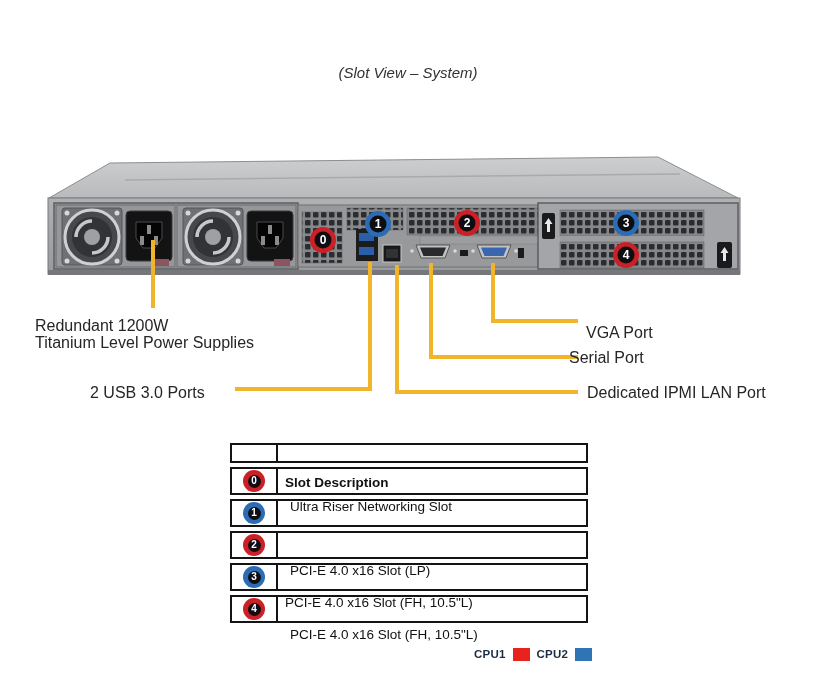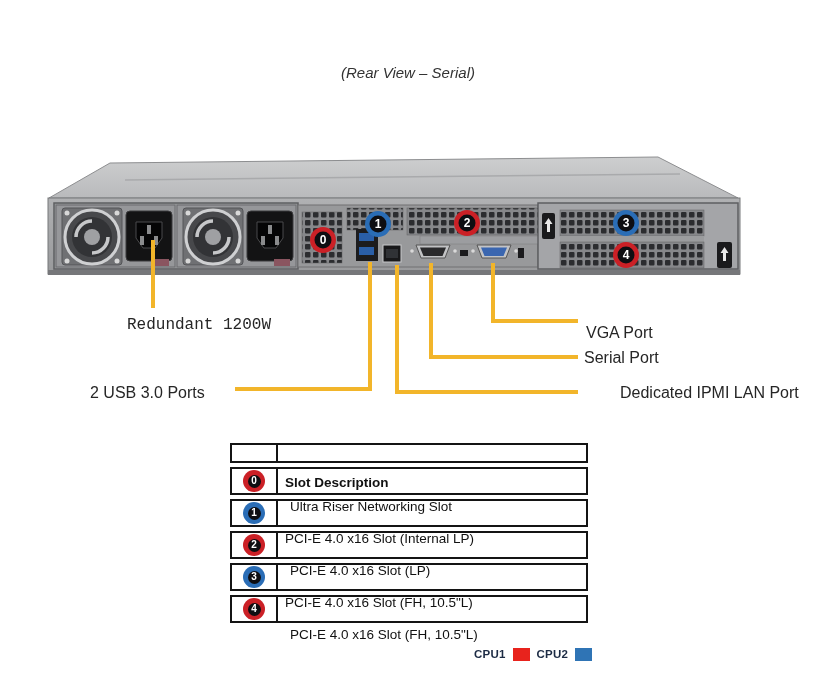--- a/index.html
+++ b/index.html
@@ -1,25 +1,25 @@
 <!DOCTYPE html>
 <html><head>
 <meta charset="utf-8">
 <style>
   html,body{margin:0;padding:0;background:#ffffff;}
   #page{position:relative;width:816px;height:694px;background:#fff;overflow:hidden;
         font-family:"Liberation Sans","DejaVu Sans",sans-serif;color:#2b2b2b;}
   .title{position:absolute;left:0;top:64px;width:816px;text-align:center;
          font-style:italic;font-size:15px;color:#333;}
   .lbl{position:absolute;font-size:16px;color:#262626;white-space:nowrap;}
-  .lbl-psu{left:35px;top:317px;width:236px;text-align:right;line-height:17px;white-space:normal;font-family:Liberation Mono, monospace;}
+  .lbl-psu{left:35px;top:317px;width:236px;text-align:left;line-height:17px;white-space:normal;}
   .lbl-usb{left:90px;top:384px;}
   .lbl-vga{left:586px;top:324px;}
-  .lbl-serial{left:584px;top:349px;}
-  .lbl-ipmi{left:587px;top:384px;margin-left:33px;}
+  .lbl-serial{left:569px;top:349px;}
+  .lbl-ipmi{left:587px;top:384px;}
   #diagram-svg{position:absolute;left:40px;top:155px;}
 
   
   .slot-table{position:absolute;left:230px;top:443px;width:358px;}
   .thead,.trow{display:flex;border:2px solid #141414;background:#fff;box-sizing:border-box;margin-bottom:4px;}
   .thead{height:20px;}
   .trow{height:28px;}
   .c1{width:44px;flex:0 0 44px;border-right:2px solid #141414;display:flex;
       align-items:center;justify-content:center;background:#fff;}
   .c2{flex:1;display:flex;align-items:center;padding-left:7px;font-size:13.5px;color:#111;margin-top:37px;}
@@ -34,21 +34,21 @@
   .legend{position:absolute;left:230px;top:648px;width:362px;display:flex;
           justify-content:flex-end;align-items:flex-start;gap:7px;}
   .legend-label{font-size:11.5px;font-weight:bold;color:#1c2b44;letter-spacing:0.2px;}
   .swatch{width:17px;height:13px;display:inline-block;}
 </style>
 </head>
 <body>
 
 <div id="page">
 
-  <div class="title">(Rear View – Serial)</div>
+  <div class="title">(Slot View – System)</div>
 
   <svg id="diagram-svg" width="745" height="250" viewBox="0 0 745 250">
     <defs>
       <linearGradient id="topFace" x1="0" y1="0" x2="0" y2="1">
         <stop offset="0" stop-color="#cdcecf"></stop>
           <stop offset="1" stop-color="#b9babc"></stop>
       </linearGradient>
       <linearGradient id="rearFace" x1="0" y1="0" x2="0" y2="1">
         <stop offset="0" stop-color="#b0b1b3"></stop>
           <stop offset="1" stop-color="#98999b"></stop>
@@ -200,20 +200,21 @@
       <line x1="113" y1="85" x2="113" y2="153"></line>
       <polyline points="330,107 330,234 195,234"></polyline>
       <polyline points="357,110 357,237 538,237"></polyline>
       <polyline points="391,108 391,202 538,202"></polyline>
       <polyline points="453,108 453,166 538,166"></polyline>
     </g>
   </svg>
 
   <div class="lbl lbl-psu">
     <span>Redundant 1200W</span><br>
+    <span>Titanium Level Power Supplies</span>
   </div>
   <div class="lbl lbl-usb">2 USB 3.0 Ports</div>
   <div class="lbl lbl-vga">VGA Port</div>
   <div class="lbl lbl-serial">Serial Port</div>
   <div class="lbl lbl-ipmi">Dedicated IPMI LAN Port</div>
 
   <div class="slot-table">
     <div class="thead">
       <div class="c1"></div>
       <div class="c2">Slot Description</div>
@@ -229,21 +230,20 @@
       <div class="c2">Ultra Riser Networking Slot</div>
     </div>
 
     <div class="trow">
       <div class="c1">
         <span class="tcircle" style="background: rgb(42, 109, 182);">
           <span class="tcore"></span>
             <span class="tnum">1</span>
         </span>
       </div>
-      <div class="c2">PCI-E 4.0 x16 Slot (Internal LP)</div>
     </div>
 
     <div class="trow shade">
       <div class="c1">
         <span class="tcircle" style="background: rgb(203, 32, 38);">
           <span class="tcore"></span>
             <span class="tnum">2</span>
         </span>
       </div>
       <div class="c2">PCI-E 4.0 x16 Slot (LP)</div>

